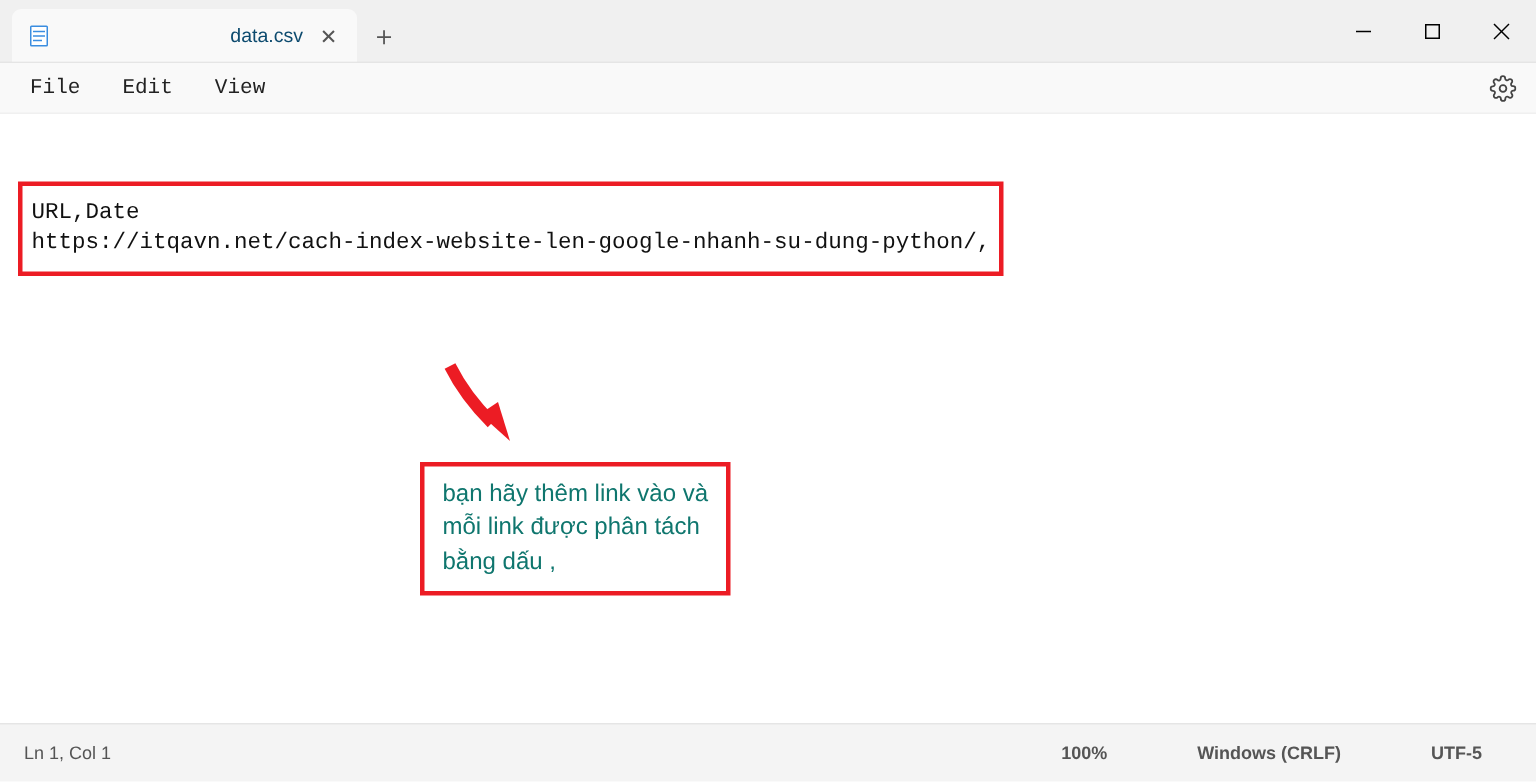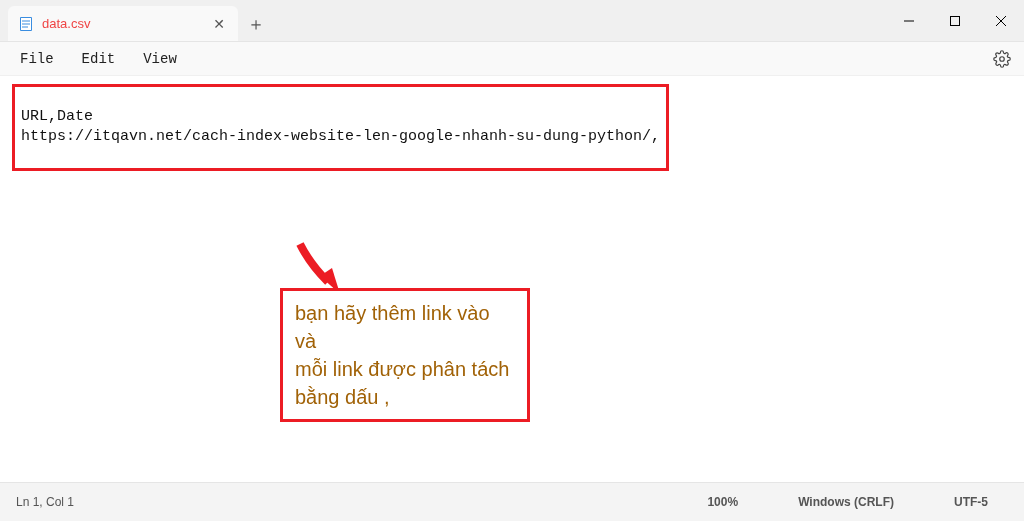--- a/index.html
+++ b/index.html
@@ -36,21 +36,22 @@
       width: 16px;
       height: 16px;
       display: flex;
       align-items: center;
       justify-content: center;
       color: #1f6dbf;
     }
     .tab-title {
       flex: 1;
       font-size: 13px;
-      color: #ef4444;
+      color: #0c4a6e;
+      text-align: right;
     }
     .tab-close {
       width: 18px;
       height: 18px;
       display: flex;
       align-items: center;
       justify-content: center;
       font-size: 14px;
       color: #555;
       cursor: pointer;
@@ -106,45 +107,46 @@
       color: #444;
     }
     .editor-area {
       position: relative;
       background: #fff;
       height: calc(521px - 42px - 34px - 28px);
       padding: 8px 12px;
     }
     .file-content-box {
       border: 3px solid #ec1c24;
-      padding: 20px 6px;
+      padding: 8px 6px;
       display: inline-block;
       min-width: 640px;
+      margin-top: 37px;
     }
     .file-content {
       font-family: Consolas, "Courier New", monospace;
       font-size: 15px;
       white-space: pre;
       color: #111;
       line-height: 1.35;
     }
     .arrow {
       position: absolute;
       left: 290px;
       top: 158px;
       pointer-events: none;
     }
     .callout-box {
       position: absolute;
       left: 280px;
-      top: 212px;
+      top: 232px;
       border: 3px solid #ec1c24;
       padding: 8px 12px;
-      color: #a16207;
-      font-size: 20px;
+      color: #0f766e;
+      font-size: 16px;
       line-height: 1.4;
       max-width: 250px;
       background: #fff;
     }
     .statusbar {
       position: absolute;
       bottom: 0;
       left: 0;
       right: 0;
       height: 39px;

